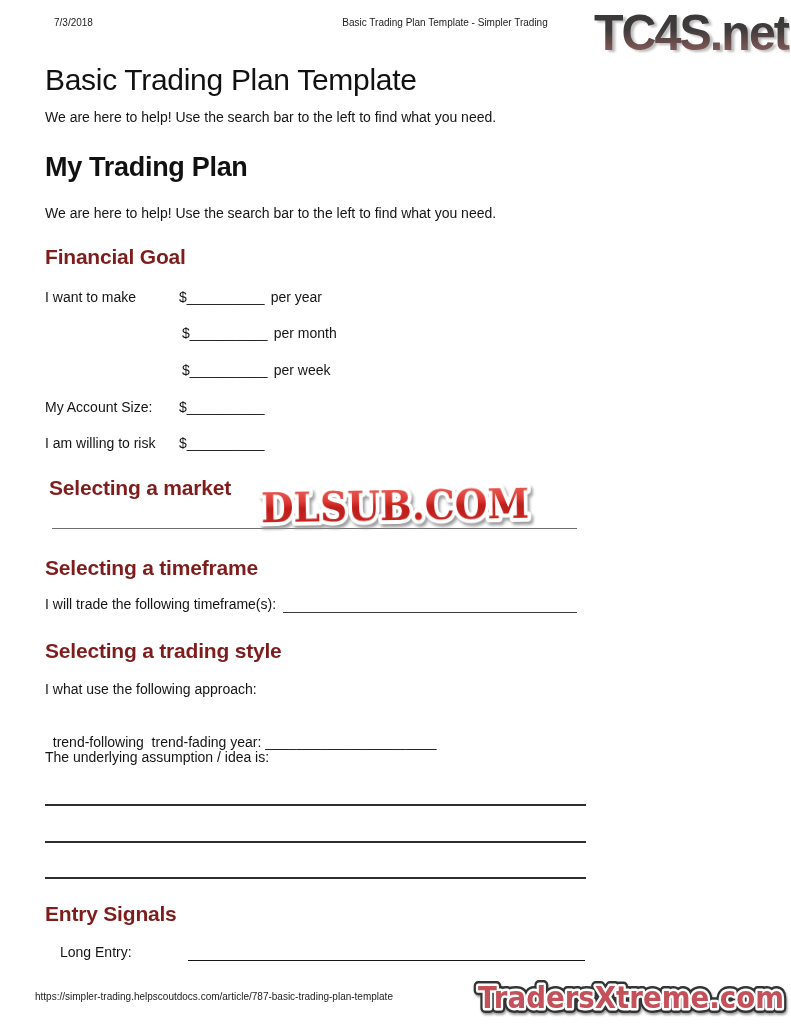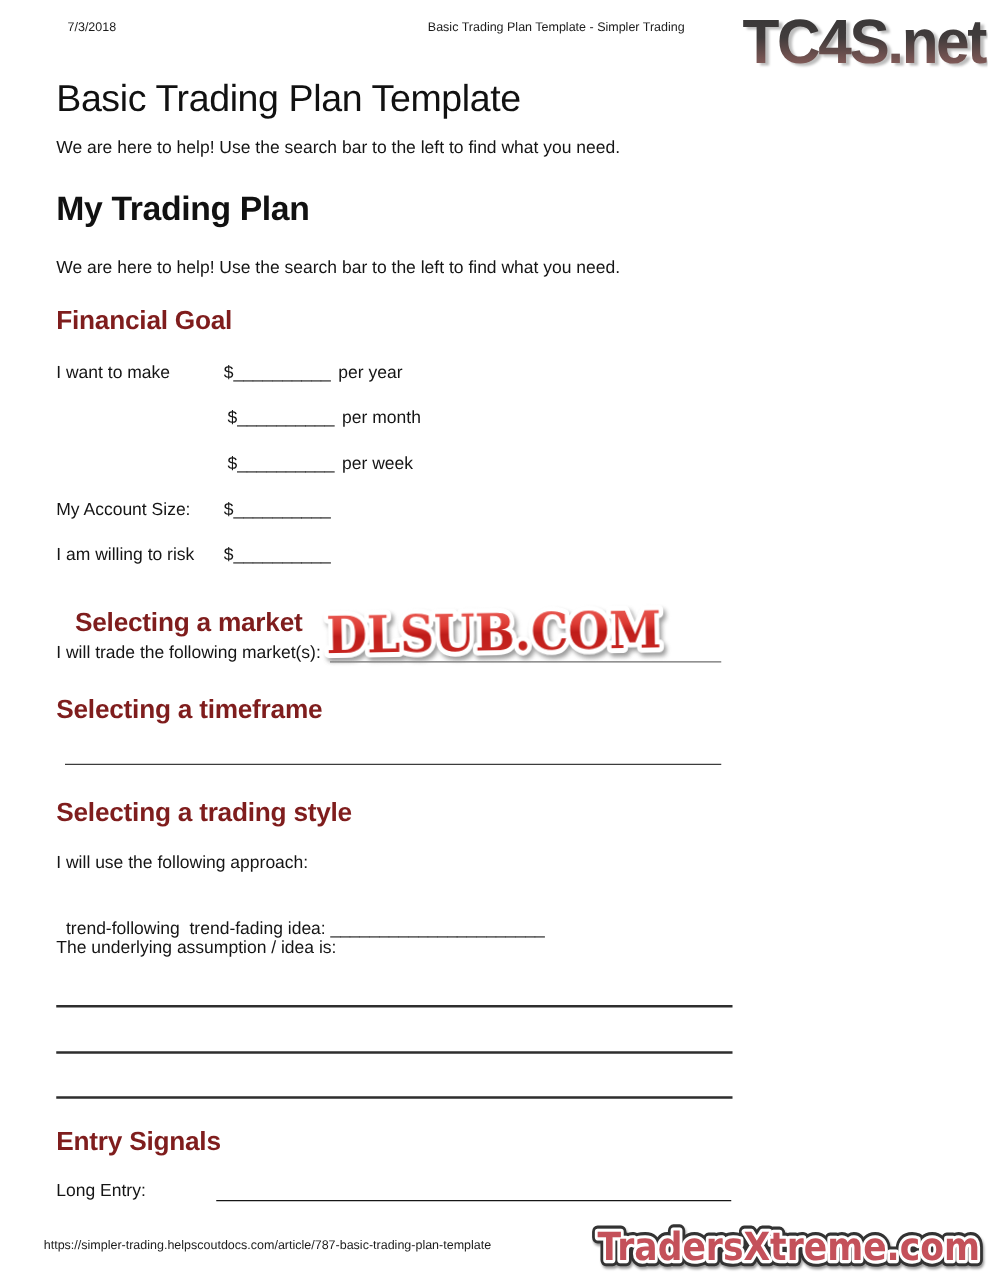--- a/index.html
+++ b/index.html
@@ -36,21 +36,21 @@
   #market-row{top:513px;width:532px;}
   #tf-row{top:596px;width:532px;}
   .fill-line{flex:1;border-bottom:1.5px solid #3c3c3c;height:15px;margin-left:7px;}
   #market-row .fill-line{border-bottom-color:#6e6e6e;}
   #approach{top:681px;}
   #options{top:717px;white-space:pre;}
   #assumption{top:749px;}
   .blank-line{position:absolute;left:45px;width:541px;height:0;border-top:2px solid #2e2e2e;}
   #blank-1{top:804px;}#blank-2{top:841px;}#blank-3{top:877px;}
   #entry-row{top:944px;width:540px;}
-  .entry-label{flex:0 0 128px;width:128px;}
+  .entry-label{flex:0 0 128px;width:128px;margin-left:15px;}
   #entry-row .fill-line{border-bottom:1.6px solid #151515;margin-left:0;}
   
   #dlsub-wrap{position:absolute;left:250px;top:477px;width:290px;height:58px;transform:rotate(-1deg);z-index:5;}
   #traders-wrap{position:absolute;right:-2px;top:971px;width:320px;height:50px;z-index:5;}
   svg text{font-weight:bold;}
 </style>
 </head>
 <body>
 
 <div id="hdr-date" class="hdr">7/3/2018</div>
@@ -96,35 +96,35 @@
   <span class="fg-label">My Account Size:</span>
   <span class="fg-field">$__________</span>
   <span class="fg-suffix"></span>
 </div>
 <div id="fg-4" class="abs fg-row">
   <span class="fg-label">I am willing to risk</span>
   <span class="fg-field">$__________</span>
   <span class="fg-suffix"></span>
 </div>
 
-<h3 id="h3-market" class="abs sec-h" style="margin:15px;">Selecting a market</h3>
+<h3 id="h3-market" class="abs sec-h" style="margin:4px;">Selecting a market</h3>
 <div id="market-row" class="abs prompt-row">
-  <span>I will trade the following market(s):</span>
   <span class="fill-line"></span>
 </div>
 
 <h3 id="h3-tf" class="abs sec-h" style="margin:0;">Selecting a timeframe</h3>
 <div id="tf-row" class="abs prompt-row">
+  <span>I will trade the following timeframe(s):</span>
   <span class="fill-line"></span>
 </div>
 
 <h3 id="h3-style" class="abs sec-h" style="margin:0;">Selecting a trading style</h3>
-<div id="approach" class="abs body-row">I will use the following approach:</div>
+<div id="approach" class="abs body-row">I what use the following approach:</div>
 <div id="options" class="abs body-row">
-  <span>trend-following  trend-fading idea: </span><span>______________________</span>
+  <span>trend-following  trend-fading year: </span><span>______________________</span>
 </div>
 <div id="assumption" class="abs body-row">The underlying assumption / idea is:</div>
 
 <div id="blank-1" class="blank-line"></div>
 <div id="blank-2" class="blank-line"></div>
 <div id="blank-3" class="blank-line"></div>
 
 <h3 id="h3-entry" class="abs sec-h" style="margin:0;">Entry Signals</h3>
 <div id="entry-row" class="abs prompt-row">
   <span class="entry-label">Long Entry:</span>

